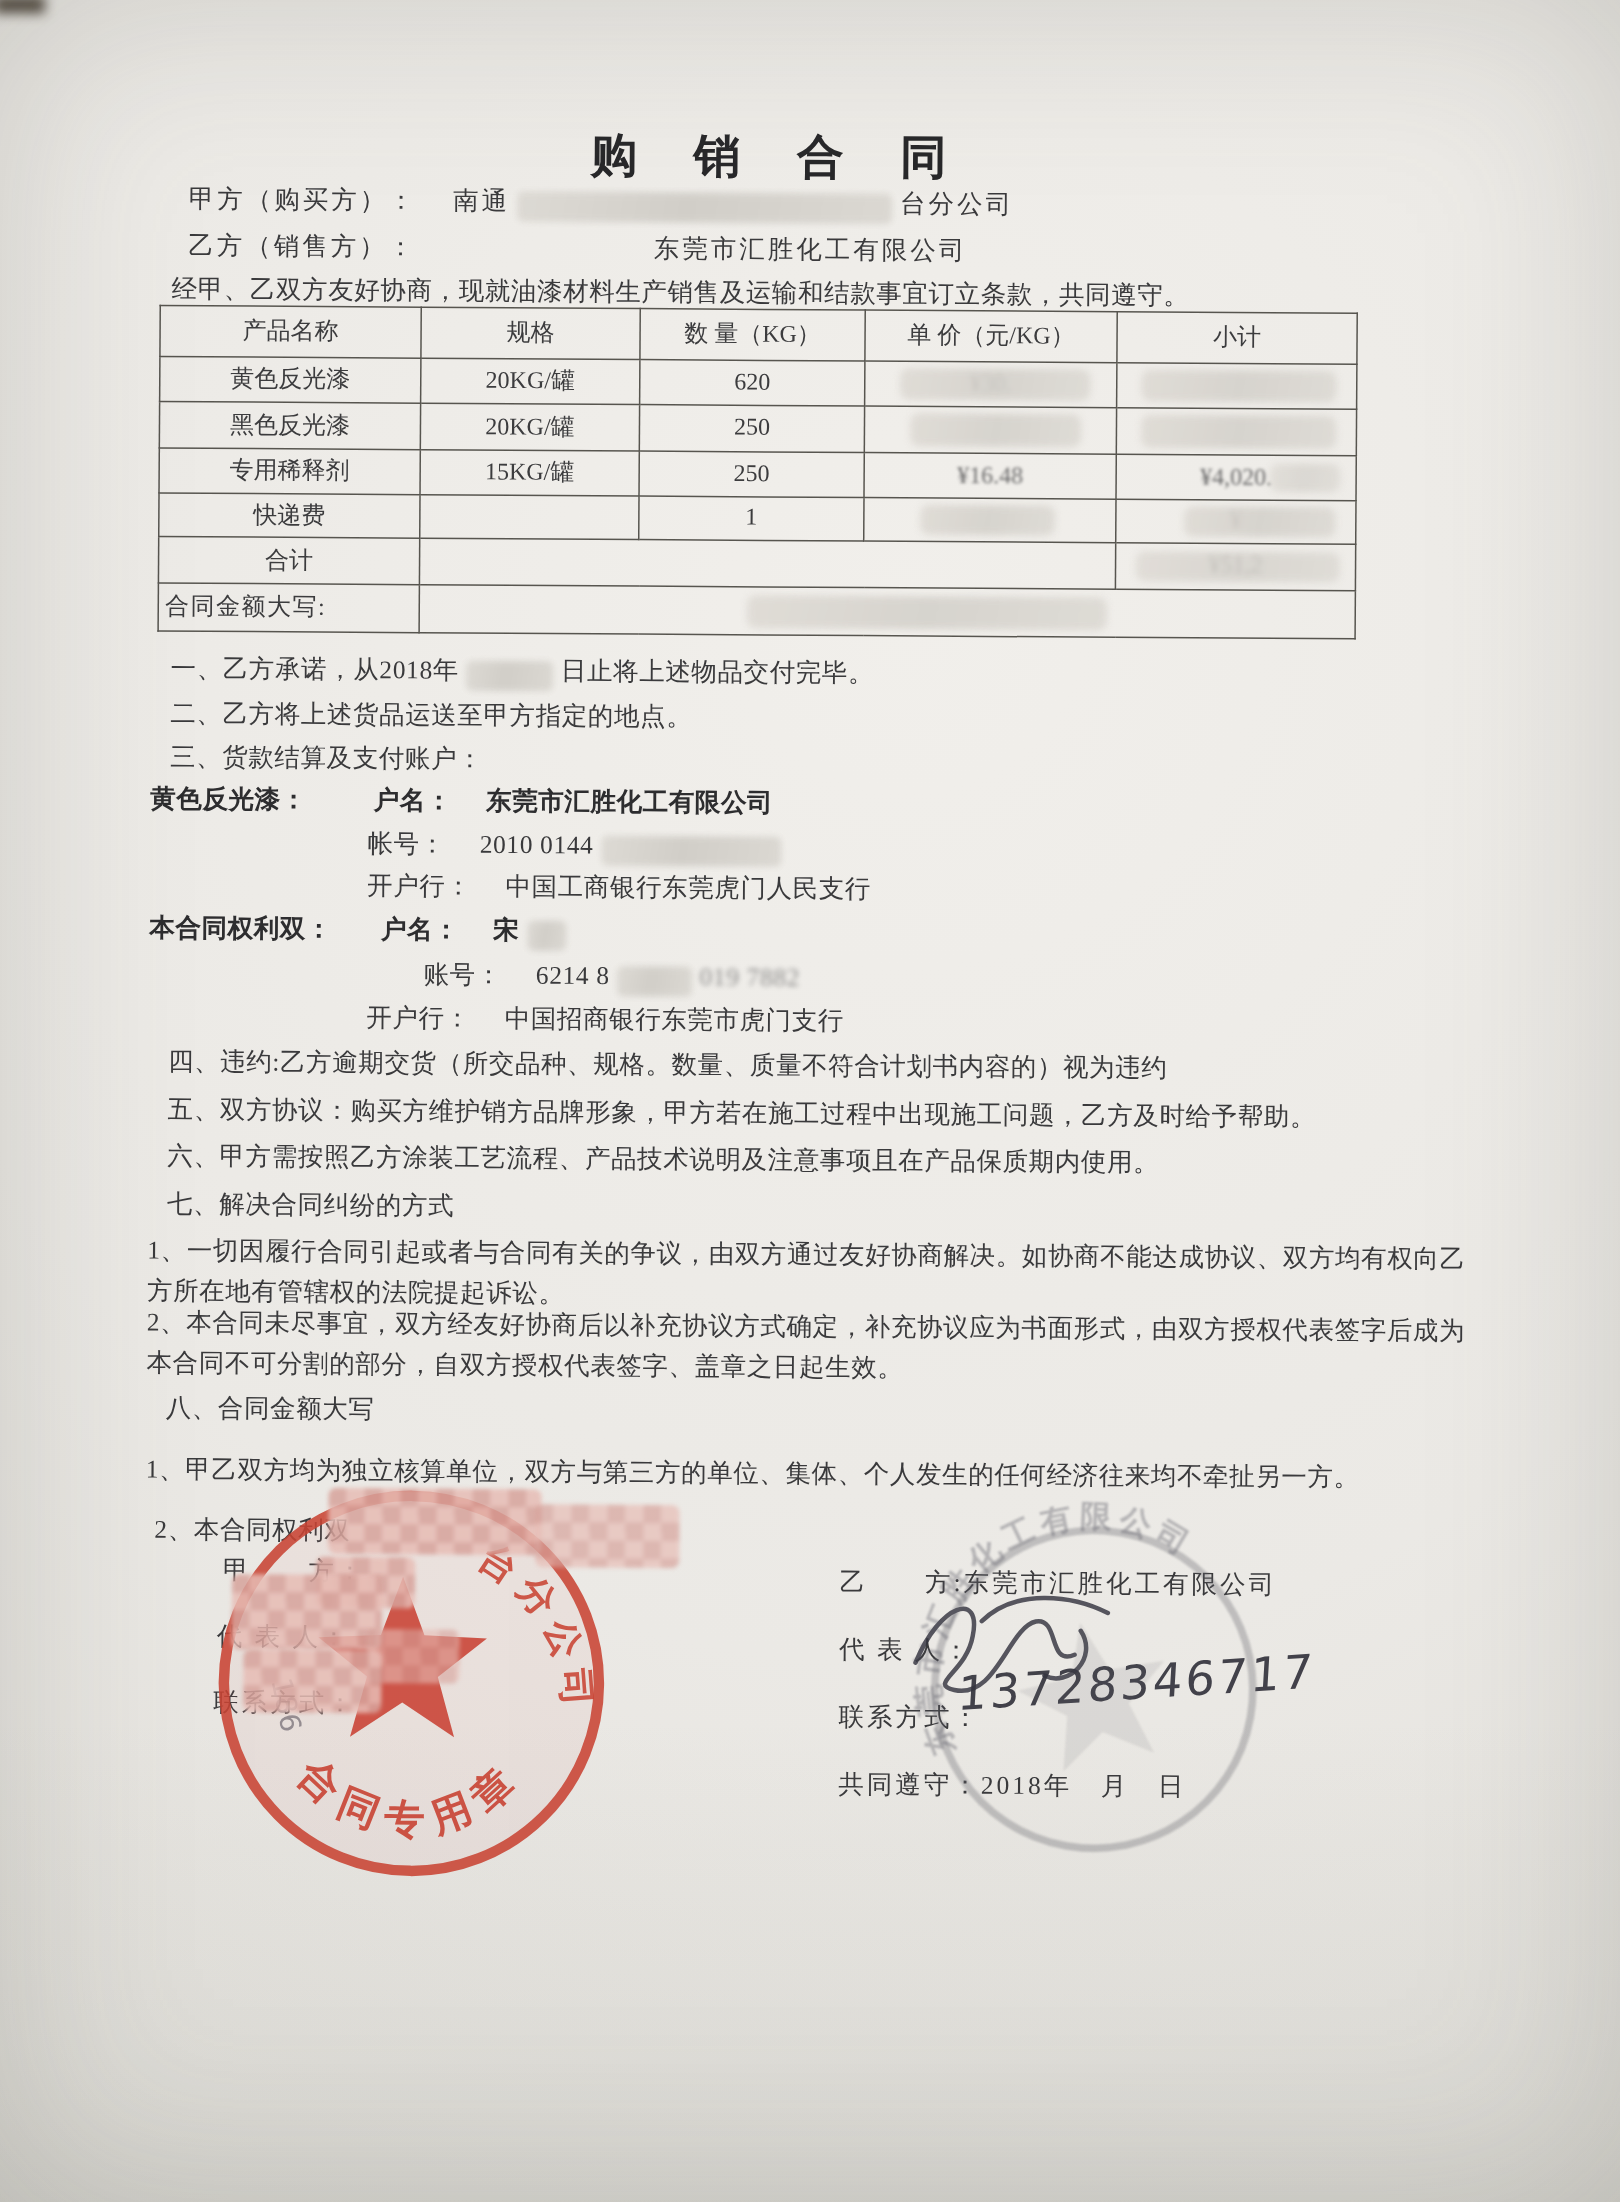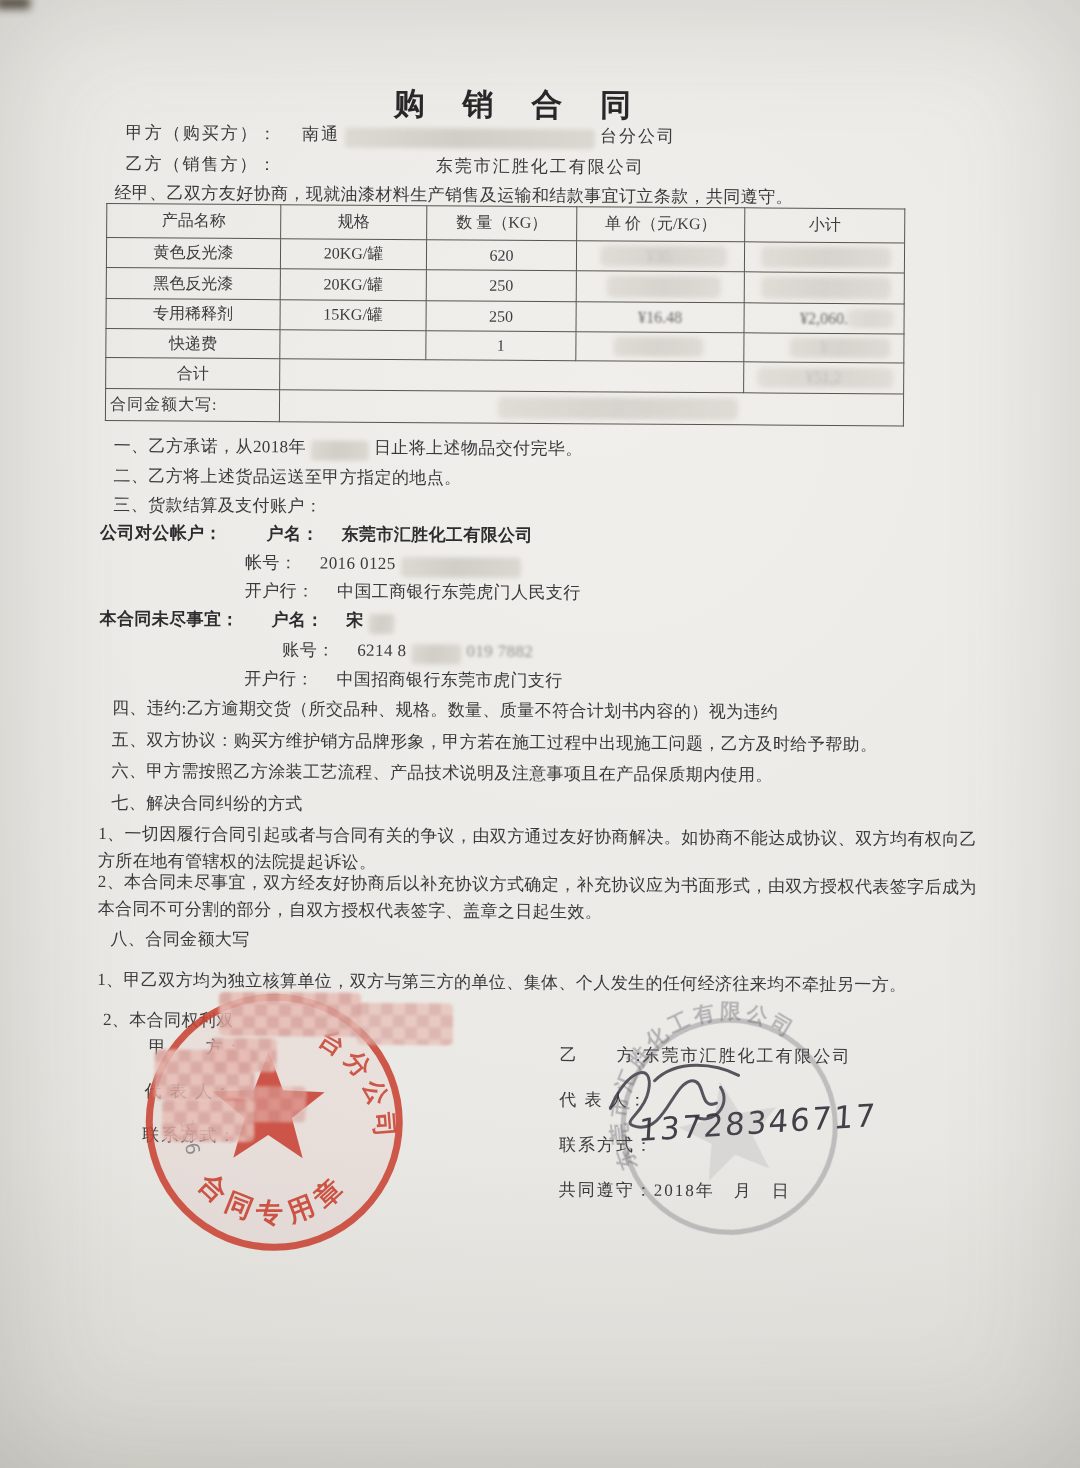--- a/index.html
+++ b/index.html
@@ -103,21 +103,21 @@
           </td>
       <td>
             <span class="cellsmudge" style="left:10%;right:8%;top:4px;bottom:4px;"></span>
           </td>
     </tr>
     <tr style="height:30px;">
       <td>专用稀释剂</td>
       <td>15KG/罐</td>
       <td>250</td>
       <td><span class="faint2">¥16.48</span></td>
-      <td><span class="faint2">¥2,060.</span><span class="cellsmudge" style="left:64%;right:6%;top:5px;bottom:5px;opacity:.7;"></span></td>
+      <td><span class="faint2">¥4,020.</span><span class="cellsmudge" style="left:64%;right:6%;top:5px;bottom:5px;opacity:.7;"></span></td>
     </tr>
     <tr style="height:29px;">
       <td>快递费</td>
       <td></td>
       <td>1</td>
       <td>
             <span class="cellsmudge" style="left:22%;right:24%;top:4px;bottom:4px;"></span>
           </td>
       <td><span class="faint">¥</span><span class="cellsmudge" style="left:28%;right:8%;top:4px;bottom:4px;"></span></td>
     </tr>
@@ -135,34 +135,34 @@
   </tbody>
     </table>
 
   <div class="ln" style="top:437px;left:113px;">
     <span>一、乙方承诺，从2018年</span><span class="smudge-in" style="width:58px;"></span><span>日止将上述物品交付完毕。</span>
   </div>
   <div class="ln" style="top:467px;left:113px;">二、乙方将上述货品运送至甲方指定的地点。</div>
   <div class="ln" style="top:496px;left:113px;">三、货款结算及支付账户：</div>
 
   <div class="ln" style="top:524px;left:100px;">
-    <span class="bold">公司对公帐户：</span>
+    <span class="bold">黄色反光漆：</span>
     <span class="bold gap40">户名：</span>
     <span class="bold gap18">东莞市汇胜化工有限公司</span>
   </div>
   <div class="ln" style="top:553px;left:245px;">
     <span>帐号：</span>
-    <span class="gap18">2016 0125</span><span class="smudge-in" style="width:120px;"></span>
+    <span class="gap18">2010 0144</span><span class="smudge-in" style="width:120px;"></span>
   </div>
   <div class="ln" style="top:581px;left:245px;">
     <span>开户行：</span>
     <span class="gap18">中国工商银行东莞虎门人民支行</span>
   </div>
   <div class="ln" style="top:610px;left:100px;">
-    <span class="bold">本合同未尽事宜：</span>
+    <span class="bold">本合同权利双：</span>
     <span class="bold gap28">户名：</span>
     <span class="bold gap18">宋</span><span class="smudge-in" style="width:26px;"></span>
   </div>
   <div class="ln" style="top:640px;left:283px;">
     <span>账号：</span>
     <span class="gap18">6214 8</span><span class="smudge-in" style="width:50px;"></span><span class="faint">019 7882</span>
   </div>
   <div class="ln" style="top:669px;left:245px;">
     <span>开户行：</span>
     <span class="gap18">中国招商银行东莞市虎门支行</span>

